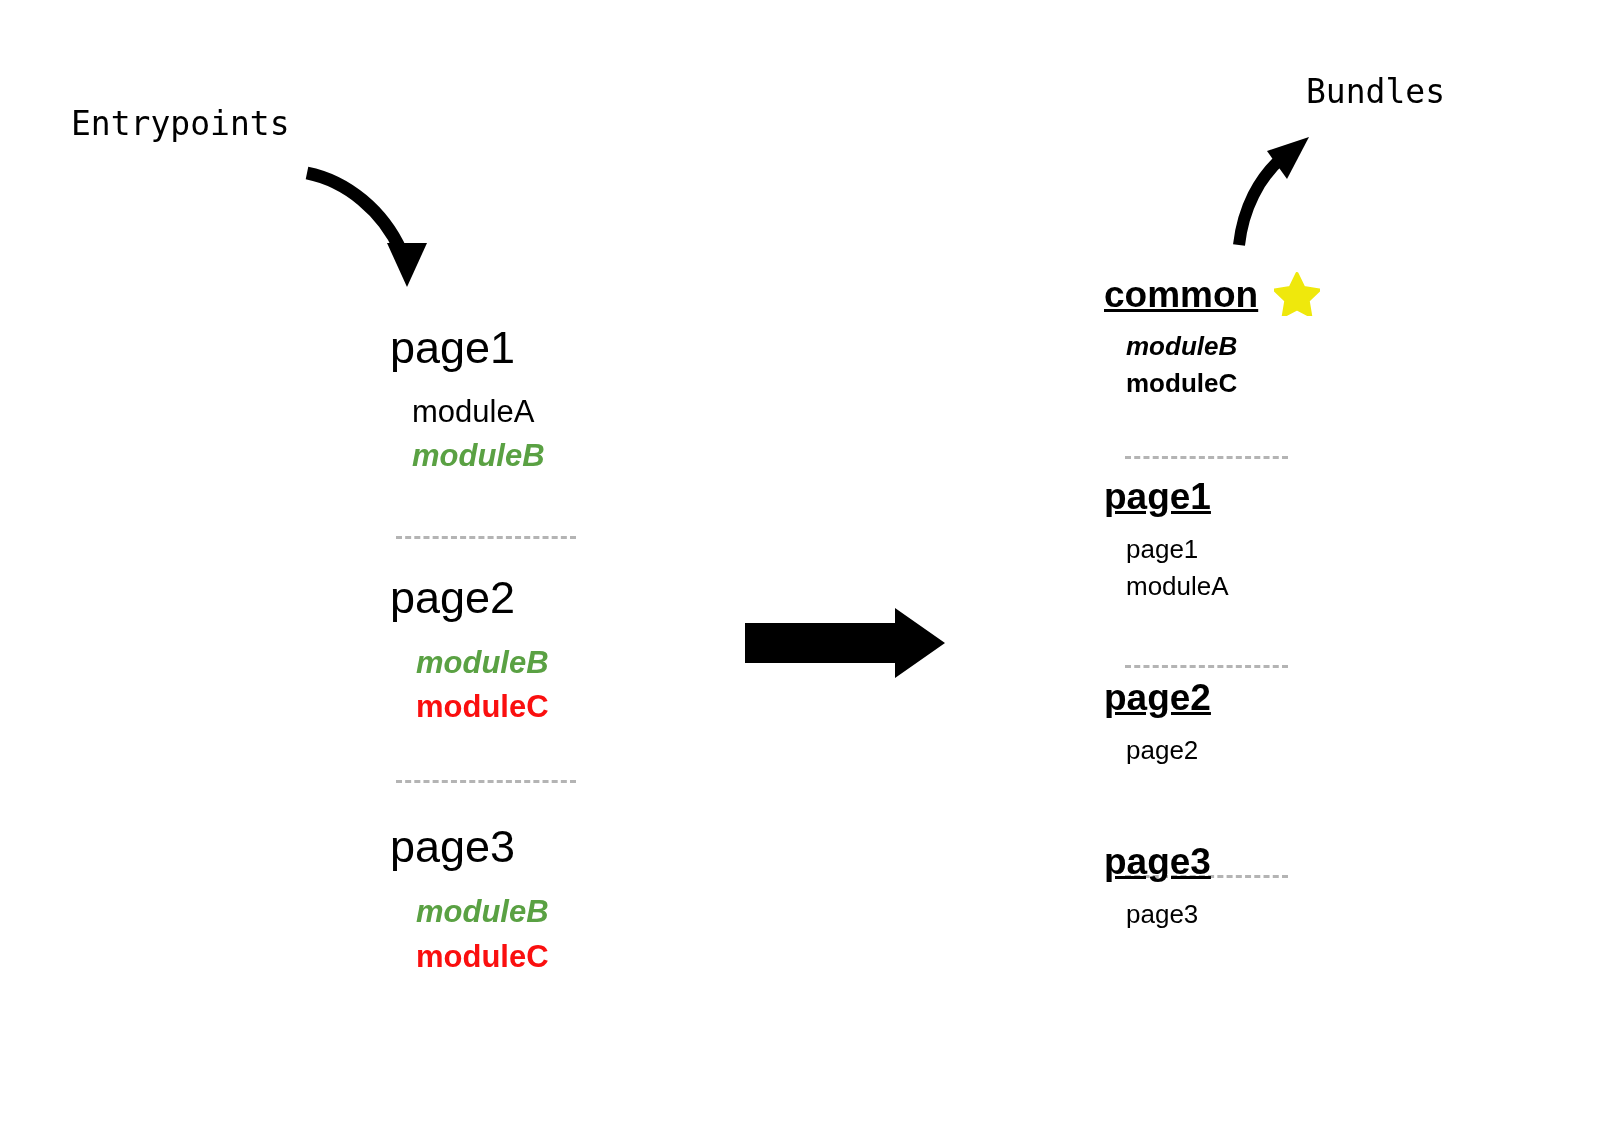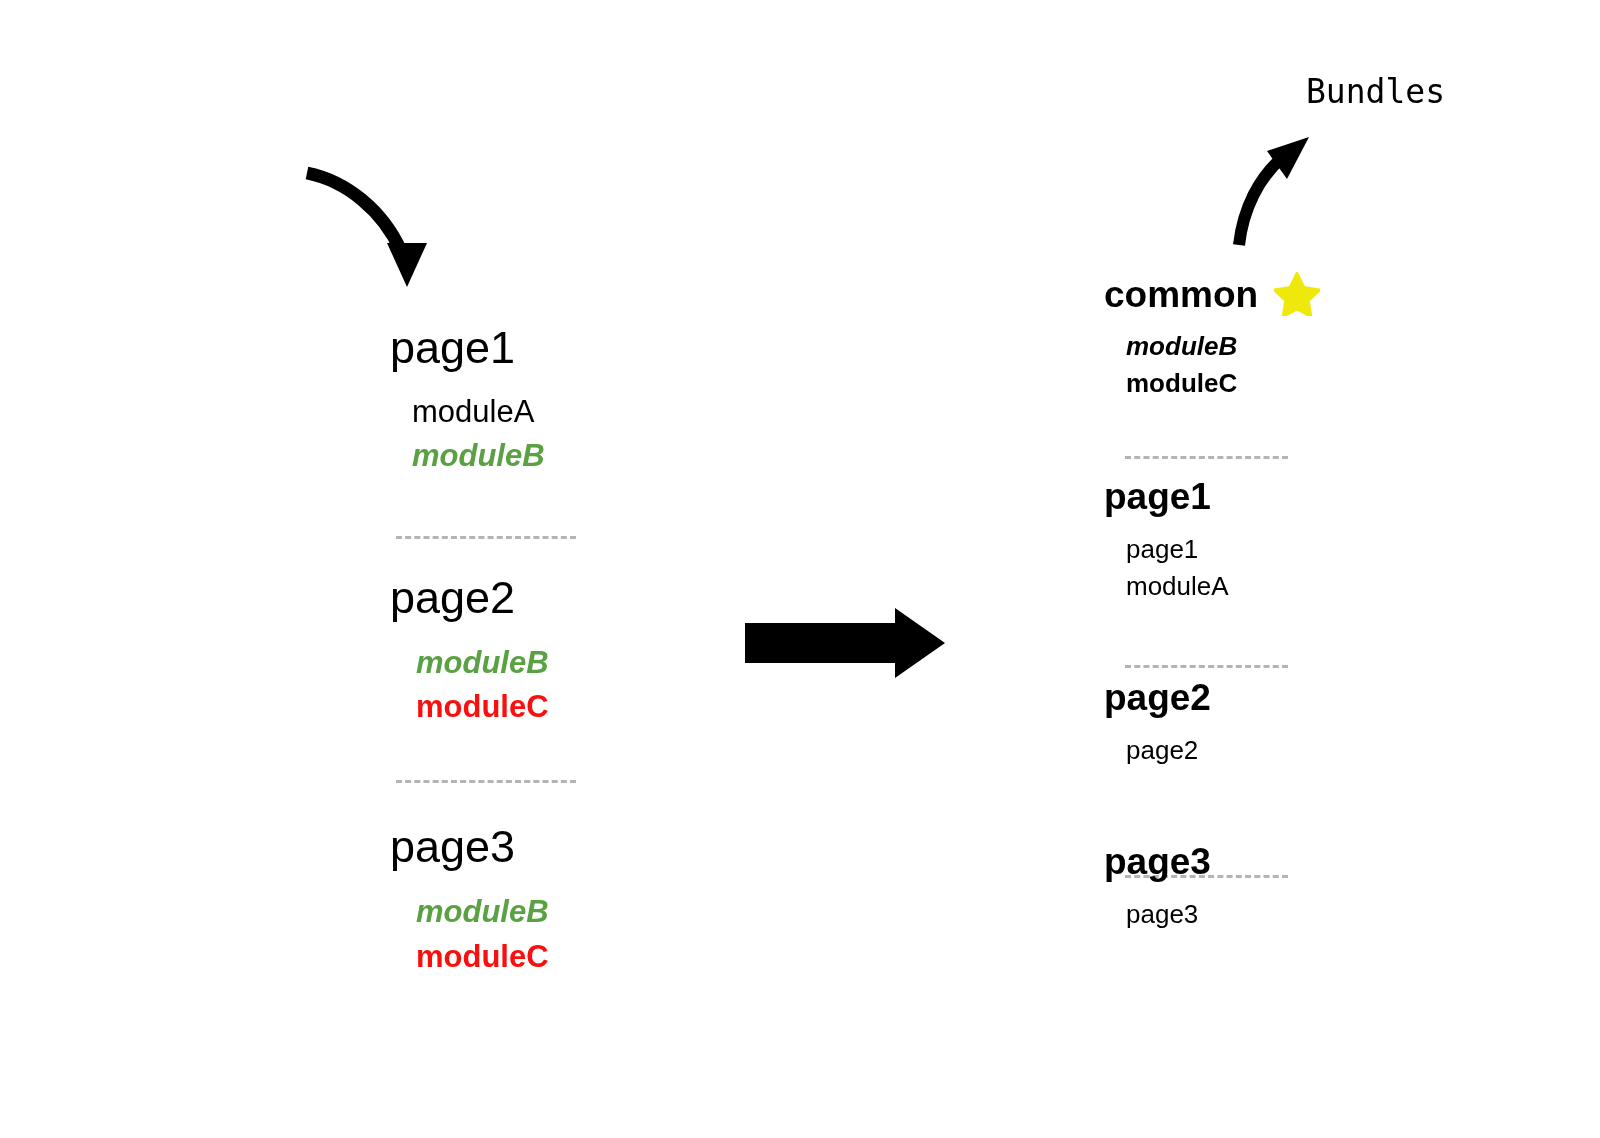--- a/index.html
+++ b/index.html
@@ -63,20 +63,21 @@
   .bd-title {
     font-family: "Liberation Sans", sans-serif;
     font-size: 37px;
     font-weight: 700;
     color: #000000;
     line-height: 1;
     white-space: nowrap;
     display: flex;
     align-items: center;
     gap: 16px;
+    text-decoration: underline;
   }
   .bd-mod {
     font-family: "Liberation Sans", sans-serif;
     font-size: 26px;
     font-weight: 400;
     color: #000000;
     line-height: 1.42;
     white-space: nowrap;
   }
   .bd-mod.bold { font-weight: 700; }
@@ -89,20 +90,21 @@
   }
 
   
   .star-icon { display: block; }
 </style>
 </head>
 <body>
 
 <div id="canvas">
 
+  <div class="abs mono-label" style="left:71px; top:104px;">Entrypoints</div>
 
   <svg class="curve-arrow" style="left:295px; top:155px;" width="140" height="140" viewBox="0 0 140 140">
     <path d="M12,18 C52,26 88,56 106,96" stroke="#000000" stroke-width="13" fill="none" stroke-linecap="butt"></path>
     <path d="M112,132 L92,88 L132,88 Z" fill="#000000"></path>
   </svg>
 
   <div class="col" style="left:390px; top:325px; width:240px;">
 
     <div style="position:relative;">
       <div class="ep-title">page1</div>

